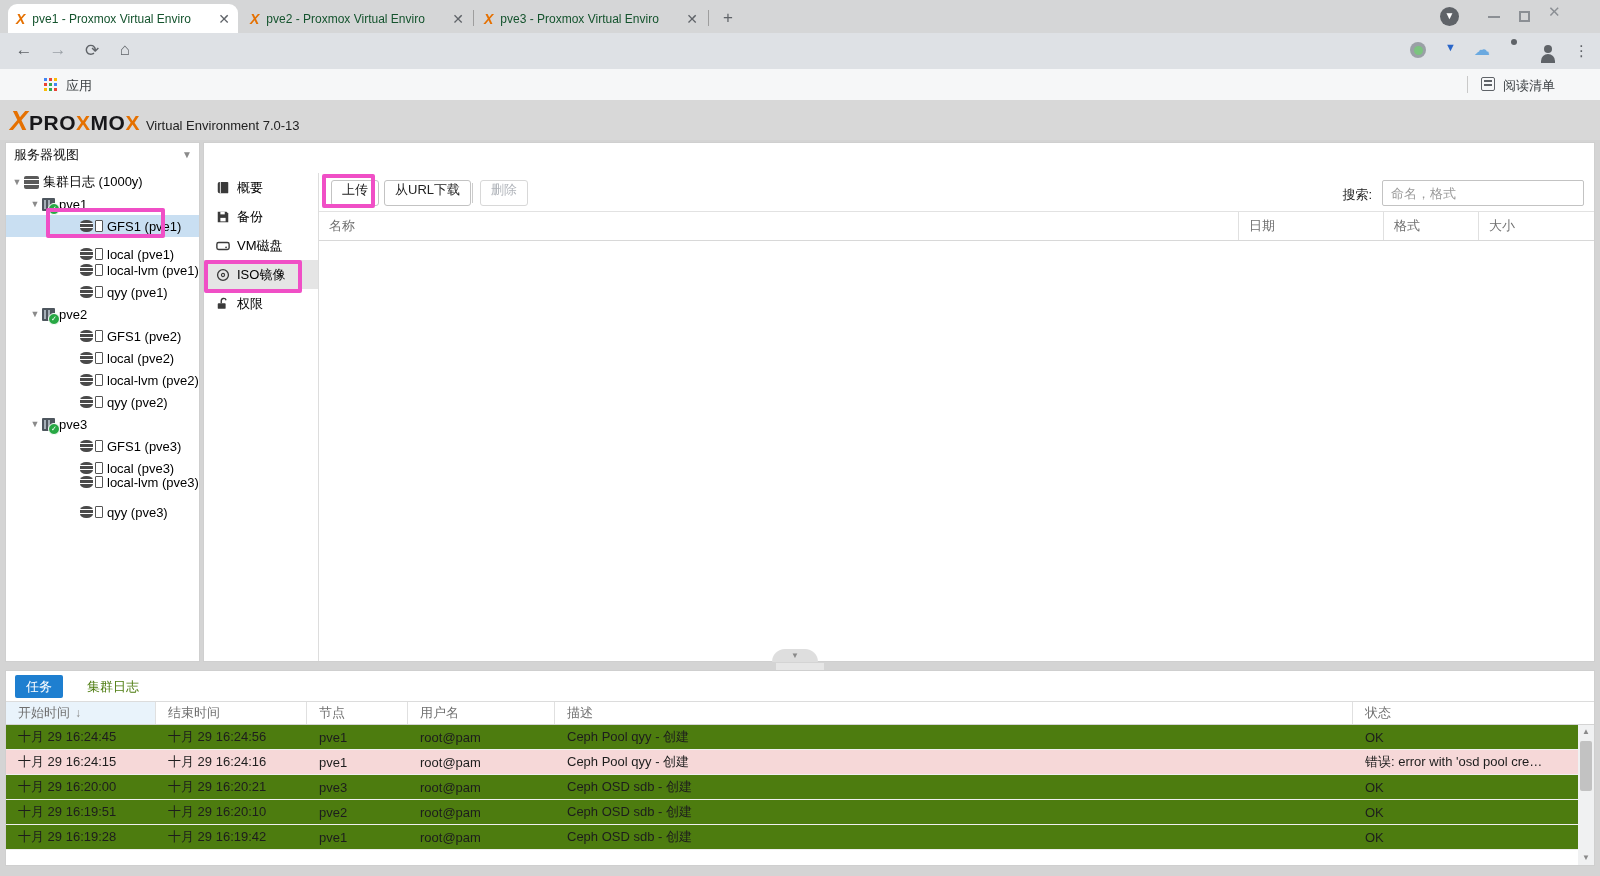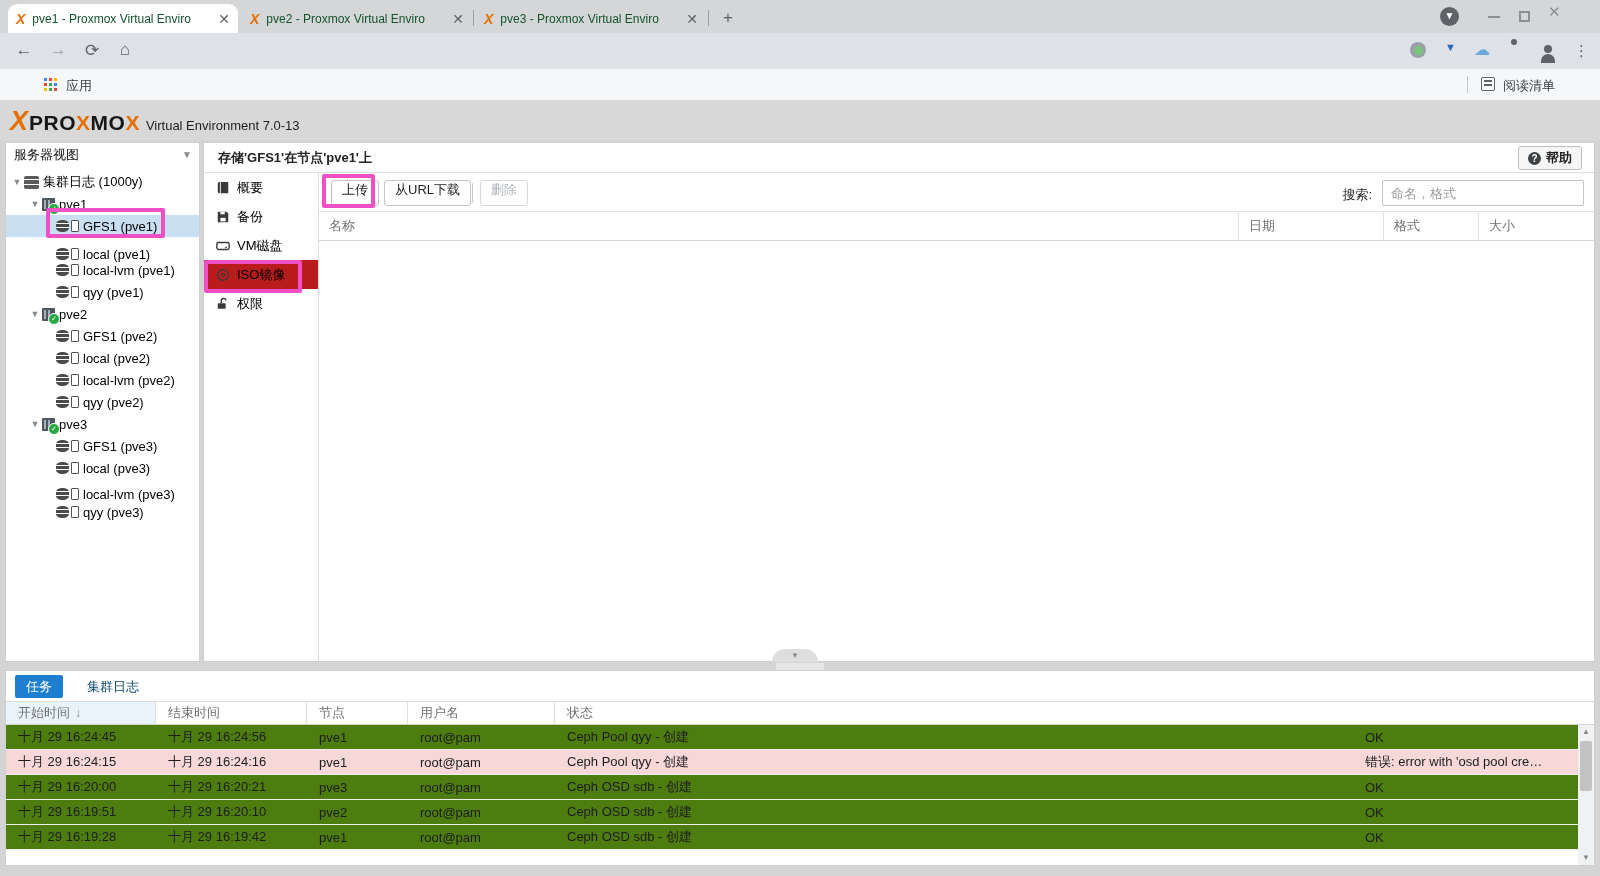--- a/index.html
+++ b/index.html
@@ -73,35 +73,35 @@
 
   
   .panel{position:absolute;background:#fff;border:1px solid #cfcfcf}
   .sidebar{left:5px;top:142px;width:195px;height:520px}
   .viewsel{position:relative;height:23px;display:flex;align-items:center;padding:0 8px;color:#111}
   .viewsel .vchev{position:absolute;right:7px;color:#8a8a8a;font-size:10px}
   .ti{position:absolute;left:0;width:193px;height:22px;display:flex;align-items:center;white-space:nowrap}
   .ti.sel{background:#c9dff2}
   .ti .tch{width:14px;color:#8a8a8a;font-size:9px;text-align:center;flex:0 0 14px}
   .tlabel{margin-left:4px;color:#000}
-  .l0{padding-left:4px}.l1{padding-left:22px}.l2{padding-left:50px}
+  .l0{padding-left:4px}.l1{padding-left:22px}.l2{padding-left:74px}
   .icdc{width:15px;height:13px;border-radius:2px;background:linear-gradient(#5a5a5a 0 3px,#fff 3px 4px,#5a5a5a 4px 8px,#fff 8px 9px,#5a5a5a 9px 13px);flex:0 0 15px}
   .icnode{position:relative;width:13px;height:13px;background:#4e565e;border-radius:1px;flex:0 0 13px}
   .icnode::before{content:"";position:absolute;left:2px;top:2px;width:6px;height:9px;background:linear-gradient(90deg,#a7b0b8 0 2px,transparent 2px 4px,#a7b0b8 4px 6px)}
   .icnode::after{content:"✓";position:absolute;right:-5px;bottom:-4px;width:10px;height:10px;border-radius:50%;background:#27a844;border:1px solid #fff;color:#fff;font-size:7px;line-height:9px;text-align:center}
   .icdb{width:13px;height:12px;border-radius:6px/4px;background:linear-gradient(#4a4a4a 0 3px,#fff 3px 4px,#4a4a4a 4px 7px,#fff 7px 8px,#4a4a4a 8px 12px);flex:0 0 13px}
   .icpg{width:8px;height:12px;border:1px solid #555;border-radius:1px;background:#fff;margin-left:2px;flex:0 0 8px}
 
   .mainpanel{left:203px;top:142px;width:1392px;height:520px}
   .mtitle{position:relative;height:30px;border-bottom:1px solid #ddd;display:flex;align-items:center;padding:0 14px;font-weight:bold;color:#222}
   .helpbtn{position:absolute;right:12px;top:3px;height:24px;display:flex;align-items:center;gap:5px;background:#f6f6f6;border:1px solid #bfbfbf;border-radius:3px;padding:0 9px;color:#212121}
   .qmark{width:13px;height:13px;border-radius:50%;background:#3f4346;color:#fff;font-size:10px;line-height:13px;text-align:center;font-weight:bold}
   .mmenu{position:absolute;left:0;top:30px;width:115px;bottom:0;border-right:1px solid #ddd;background:#fff}
   .mi{height:29px;display:flex;align-items:center;gap:7px;padding-left:12px;color:#000}
-  .mi.sel{background:#b91c1c}
+  .mi.sel{background:#e5e5e5}
   .mi svg{flex:0 0 14px}
   .mcontent{position:absolute;left:115px;top:30px;right:0;bottom:0}
   .ctoolbar{position:relative;height:38px}
   .tbtn{position:absolute;top:7px;height:26px;background:#fff;border:1px solid #c3c3c3;border-radius:3px;padding:0 10px;font-size:13px;color:#222;display:flex;align-items:flex-start}
   .tbtn.disabled{color:#b0b4ba;border-color:#d8d8d8}
   .tsep{position:absolute;top:10px;width:1px;height:20px;background:#ccc}
   .flabel{position:absolute;top:13px;color:#222}
   .finput{position:absolute;top:7px;height:26px;border:1px solid #c3c3c3;border-radius:2px;background:#fff;padding:0 8px;font-size:13px;font-family:inherit}
   .finput::placeholder{color:#9a9a9a}
   .chead{position:absolute;left:0;top:38px;right:0;height:30px;border-top:1px solid #e2e2e2;border-bottom:1px solid #d8d8d8;display:flex;color:#707070}
@@ -109,21 +109,21 @@
   .chead .cc:last-child{border-right:none}
 
   
   .splitbump{position:absolute;left:772px;top:649px;width:46px;height:13px;border-radius:23px 23px 0 0;background:#dedede;text-align:center;color:#8a8a8a;font-size:8px;line-height:13px}
   .splithandle{position:absolute;left:776px;top:663px;width:48px;height:7px;background:#e6e6e6}
 
   
   .taskpanel{left:5px;top:670px;width:1590px;height:196px}
   .ttabs{position:relative;height:30px;background:#fff}
   .ttab-active{position:absolute;left:9px;top:4px;height:23px;padding:0 11px;background:#1e7fd0;color:#fff;display:flex;align-items:center;border-radius:2px}
-  .ttab{position:absolute;left:70px;top:4px;height:23px;padding:0 11px;color:#0c4a6e;display:flex;align-items:center}
+  .ttab{position:absolute;left:70px;top:4px;height:23px;padding:0 11px;color:#4d7c0f;display:flex;align-items:center}
   .thead{position:absolute;left:0;top:30px;width:1588px;height:24px;border-top:1px solid #dcdcdc;border-bottom:1px solid #d4d4d4;display:flex;color:#707070;background:#fff}
   .thc{display:flex;align-items:center;padding-left:12px;border-right:1px solid #e0e0e0;overflow:hidden;white-space:nowrap}
   .thc.sorted{background:#e9f3fb}
   .sortarrow{color:#8a8a8a;margin-left:5px;font-size:12px}
   .trow{position:absolute;left:0;width:1572px;height:25px;display:flex;border-bottom:1px solid #efefef;background:#4d7c0f}
   .trow.alt{background:#4d7c0f}
   .trow.err{background:#f6d8d8}
   .tc{display:flex;align-items:center;padding-left:12px;overflow:hidden;white-space:nowrap;text-overflow:ellipsis;color:#1d1d1d}
   .c1{width:150px;flex:0 0 150px}.c2{width:151px;flex:0 0 151px}.c3{width:101px;flex:0 0 101px}
   .c4{width:147px;flex:0 0 147px}.c5{width:798px;flex:0 0 798px}.c6{flex:1}
@@ -315,40 +315,33 @@
     <div class="ti l2" style="top:292px">
       <span class="icdb"></span>
         <span class="icpg"></span>
         <span class="tlabel">GFS1 (pve3)</span>
     </div>
     <div class="ti l2" style="top:314px">
       <span class="icdb"></span>
         <span class="icpg"></span>
         <span class="tlabel">local (pve3)</span>
     </div>
-    <div class="ti l2" style="top:340px">
+    <div class="ti l2" style="top:328px">
       <span class="icdb"></span>
         <span class="icpg"></span>
         <span class="tlabel">local-lvm (pve3)</span>
     </div>
     <div class="ti l2" style="top:358px">
       <span class="icdb"></span>
         <span class="icpg"></span>
         <span class="tlabel">qyy (pve3)</span>
     </div>
   </div>
 
   <div class="panel mainpanel">
-    <div class="mtitle">
-      <span>存储'GFS1'在节点'pve1'上</span>
-      <div class="helpbtn">
-        <span class="qmark">?</span>
-        <span>帮助</span>
-      </div>
-    </div>
     <div class="mmenu">
       <div class="mi">
         <svg width="14" height="14" viewBox="0 0 16 16">
             <path fill="#3a3a3a" d="M4 1h9a1 1 0 0 1 1 1v11a1 1 0 0 1-1 1H4a2 2 0 0 1-2-2V3a2 2 0 0 1 2-2z"></path>
             <path stroke="#fff" d="M5 1v13" fill="none"></path>
           </svg>
         <span>概要</span>
       </div>
       <div class="mi">
         <svg width="14" height="14" viewBox="0 0 16 16">
@@ -430,20 +423,23 @@
           <span class="sortarrow">↓</span>
         </div>
       <div class="thc c2">
           <span>结束时间</span>
         </div>
       <div class="thc c3">
           <span>节点</span>
         </div>
       <div class="thc c4">
           <span>用户名</span>
+        </div>
+      <div class="thc c5">
+          <span>描述</span>
         </div>
       <div class="thc c6" style="border-right:none">
           <span>状态</span>
         </div>
     </div>
     <div class="trow" style="top:54px">
       <div class="tc c1">十月 29 16:24:45</div>
         <div class="tc c2">十月 29 16:24:56</div>
         <div class="tc c3">pve1</div>
         <div class="tc c4">root@pam</div>

